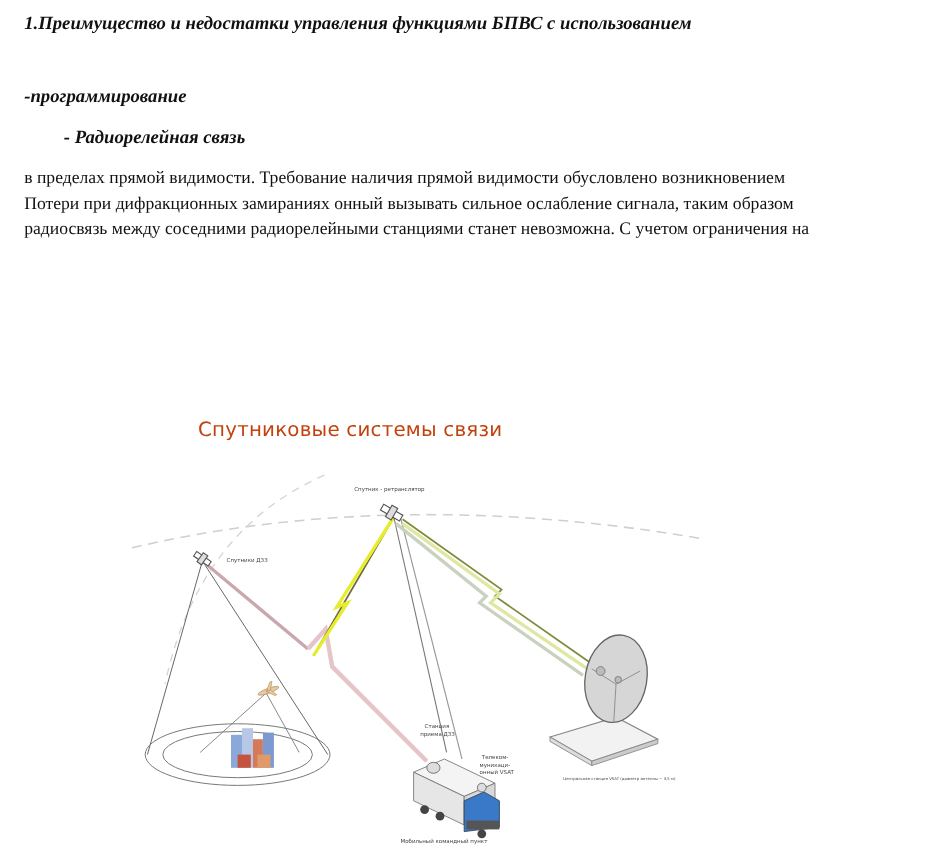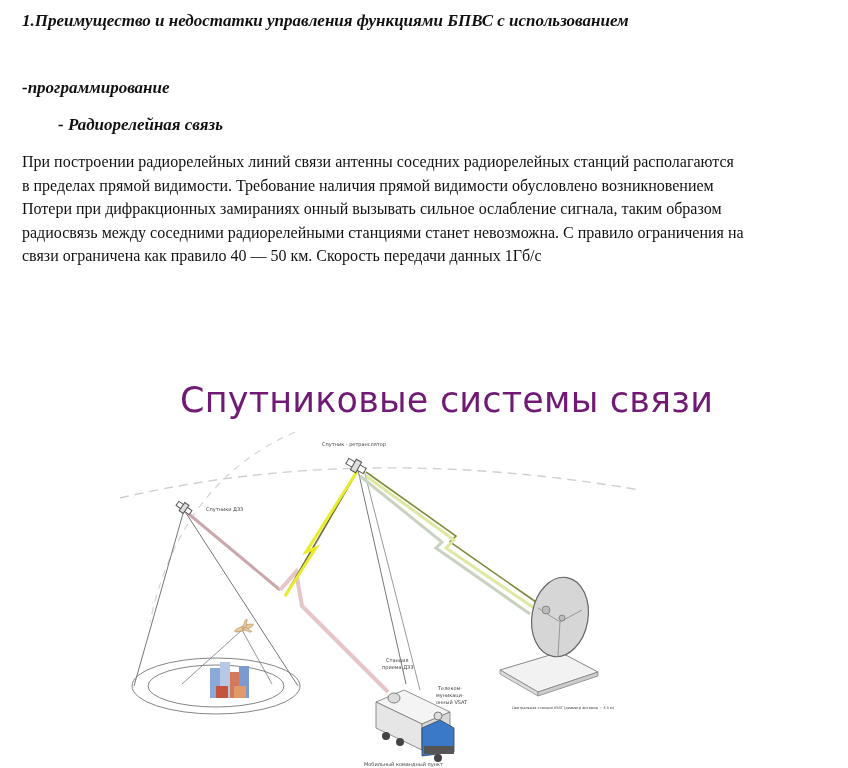--- a/index.html
+++ b/index.html
@@ -6,39 +6,37 @@
     body { width: 848px; height: 768px; overflow: hidden; position: relative; font-family: "Liberation Serif", "DejaVu Serif", serif; color: #111; }
     .doc { position: absolute; left: 22px; top: 10px; width: 810px; }
     .heading { font-weight: bold; font-size: 17px; line-height: 22px; margin: 0; font-style: italic; }
     .h-main { margin-top: 0; }
     .h-sub1 { position: absolute; top: 67px; left: 0; text-align: center; }
     .h-sub2 { position: absolute; top: 104px; left: 0; margin-left: 36px; }
     .para { position: absolute; top: 140px; left: 0; width: 800px; font-size: 16px; line-height: 23.6px; margin: 0; }
     .para span { display: block; white-space: nowrap; }
     .h-sub3 { position: absolute; top: 319px; left: 0; }
     .figure { position: absolute; left: 120px; top: 372px; width: 520px; height: 396px; }
-    .fig-title { position: absolute; left: 60px; top: 8px; font-family: "DejaVu Sans", "Liberation Sans", sans-serif; font-size: 35px; color: #701a75; letter-spacing: 0.2px; white-space: nowrap; }
+    .fig-title { position: absolute; left: 60px; top: 8px; font-family: "DejaVu Sans", "Liberation Sans", sans-serif; font-size: 18px; color: #c2410c; letter-spacing: 0.2px; white-space: nowrap; }
     .fig-svg { position: absolute; left: 0; top: 0; }
     .lbl { font-family: "DejaVu Sans", "Liberation Sans", sans-serif; font-size: 5px; fill: #444; }
   </style>
 </head>
 <body>
 
 <div class="doc">
   <div class="heading h-main">
     <div>1.Преимущество и недостатки управления функциями БПВС с использованием</div>
   </div>
   <div class="heading h-sub1">-программирование</div>
   <div class="heading h-sub2">- Радиорелейная связь</div>
   <p class="para">
-    <span>При построении радиорелейных линий связи антенны соседних радиорелейных станций располагаются</span>
     <span>в пределах прямой видимости. Требование наличия прямой видимости обусловлено возникновением</span>
     <span>Потери при дифракционных замираниях онный вызывать сильное ослабление сигнала, таким образом</span>
-    <span>радиосвязь между соседними радиорелейными станциями станет невозможна. С правило ограничения на</span>
-    <span>связи ограничена как правило 40 — 50 км. Скорость передачи данных 1Гб/с</span>
+    <span>радиосвязь между соседними радиорелейными станциями станет невозможна. С учетом ограничения на</span>
   </p>
 </div>
 
 <div class="figure">
   <svg class="fig-svg" width="520" height="396" viewBox="0 0 520 396">
 
     <path d="M0 126 Q 240 70 520 118" fill="none" stroke="#cfcfcf" stroke-width="1.4" stroke-dasharray="9 6"></path>
     <path d="M175 60 Q 60 110 30 250" fill="none" stroke="#d4d4d4" stroke-width="1.2" stroke-dasharray="7 6"></path>
 
     <line x1="64" y1="138" x2="14" y2="314" stroke="#666" stroke-width="0.9"></line>

